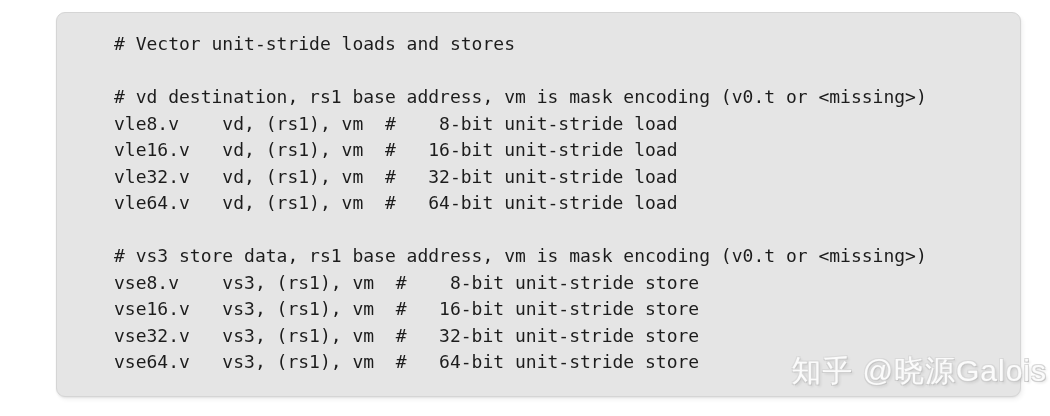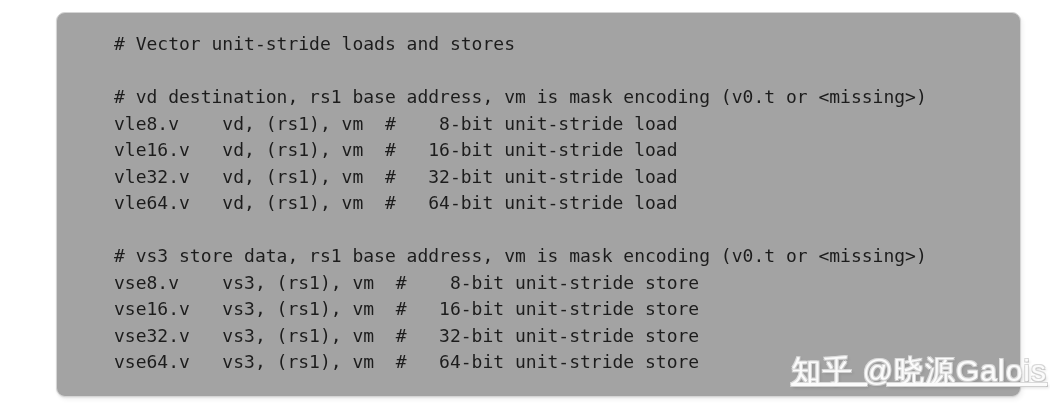--- a/index.html
+++ b/index.html
@@ -13,21 +13,21 @@
     position: relative;
     overflow: hidden;
   }
   .code-box {
     position: absolute;
     left: 56px;
     top: 12px;
     width: 965px;
     height: 385px;
     box-sizing: border-box;
-    background: #a3a3a3;
+    background: #e5e5e5;
     border: 1px solid #d5d5d5;
     border-radius: 9px;
     box-shadow: 0 1px 2px rgba(0,0,0,0.07), 2px 3px 4px rgba(0,0,0,0.05);
   }
   .code-pre {
     margin: 0;
     padding: 18px 8px 0 57px;
     font-family: "DejaVu Sans Mono", "Liberation Mono", monospace;
     font-size: 18px;
     line-height: 26.5px;
@@ -46,21 +46,20 @@
     white-space: nowrap;
     color: #fbfbfb;
     text-shadow:
       -1px -1px 0 #dadada,
        1px -1px 0 #d6d6d6,
       -1px  1px 0 #cfcfcf,
        1px  1px 0 #c3c3c3,
        2px  2px 3px rgba(0,0,0,0.12);
     user-select: none;
     pointer-events: none;
-    text-decoration: underline;
   }
 </style>
 </head>
 <body>
 
 <div class="code-box">
   <pre class="code-pre"># Vector unit-stride loads and stores
 
 # vd destination, rs1 base address, vm is mask encoding (v0.t or &lt;missing&gt;)
 vle8.v    vd, (rs1), vm  #    8-bit unit-stride load

